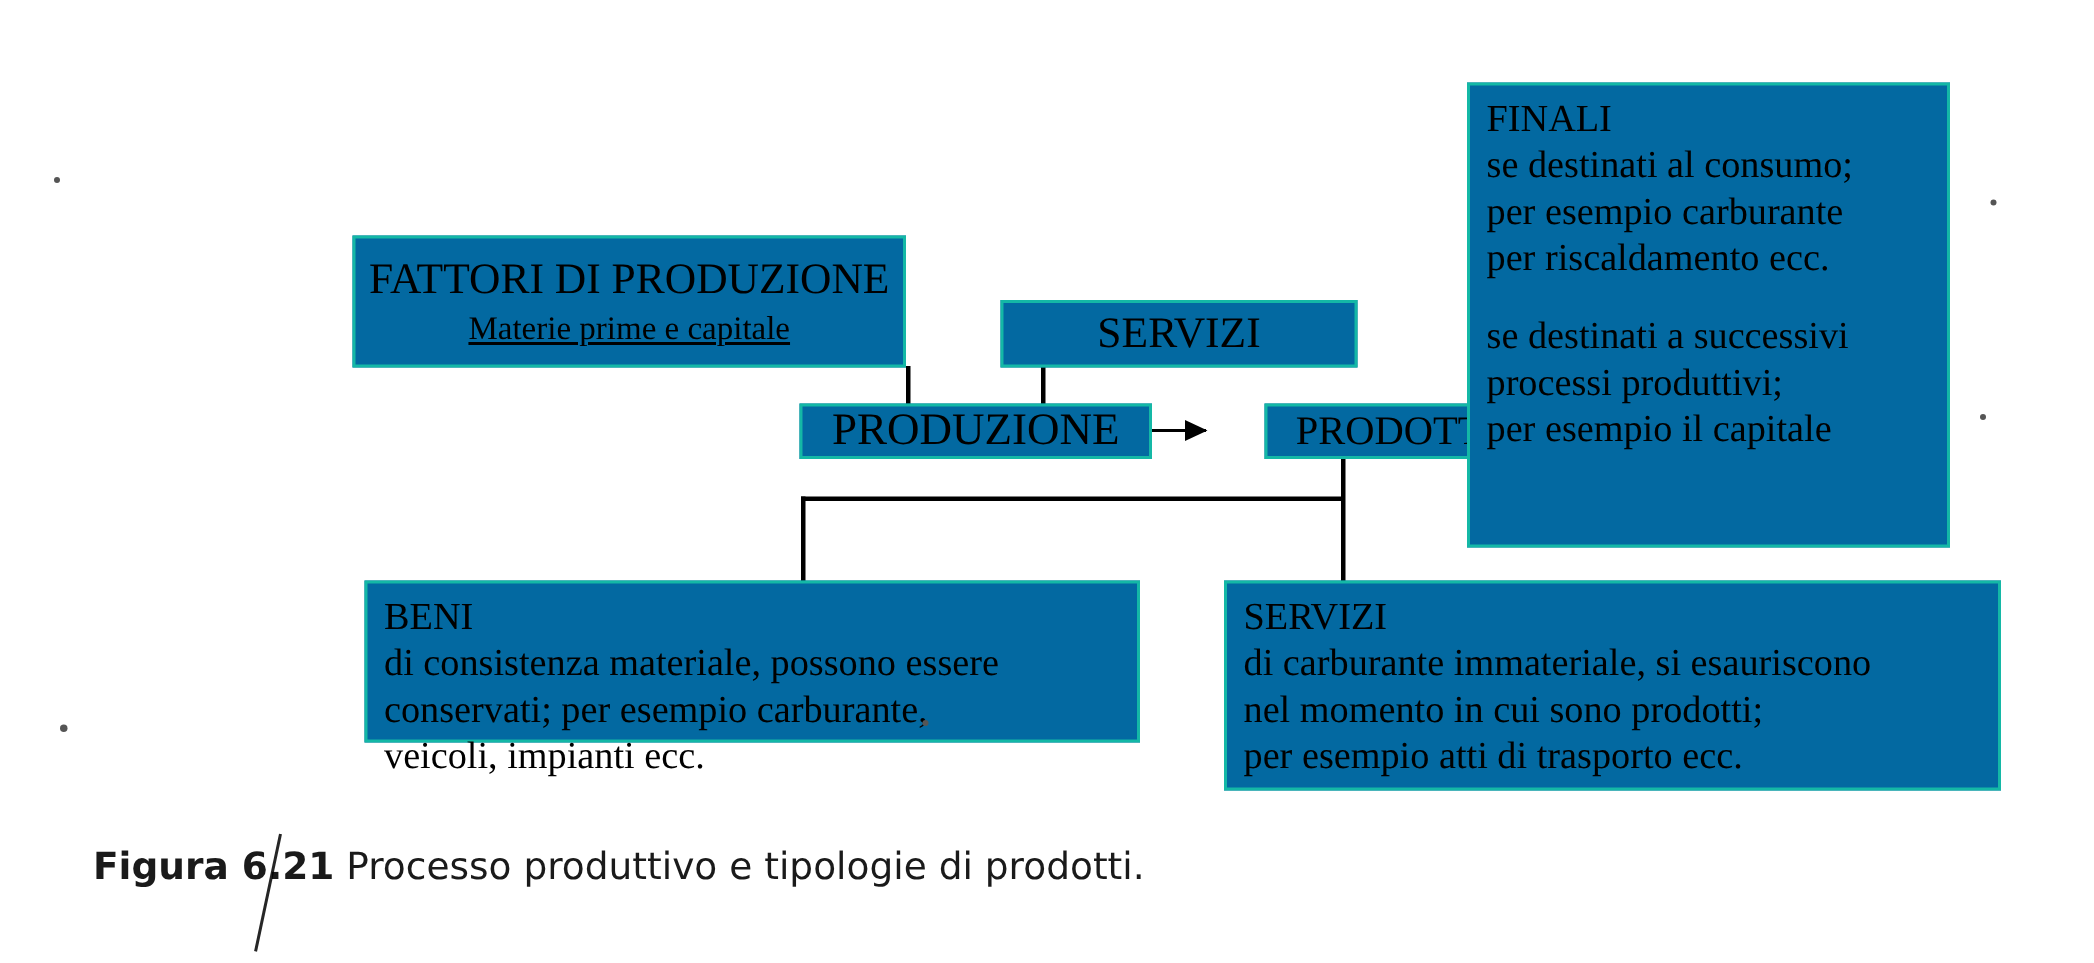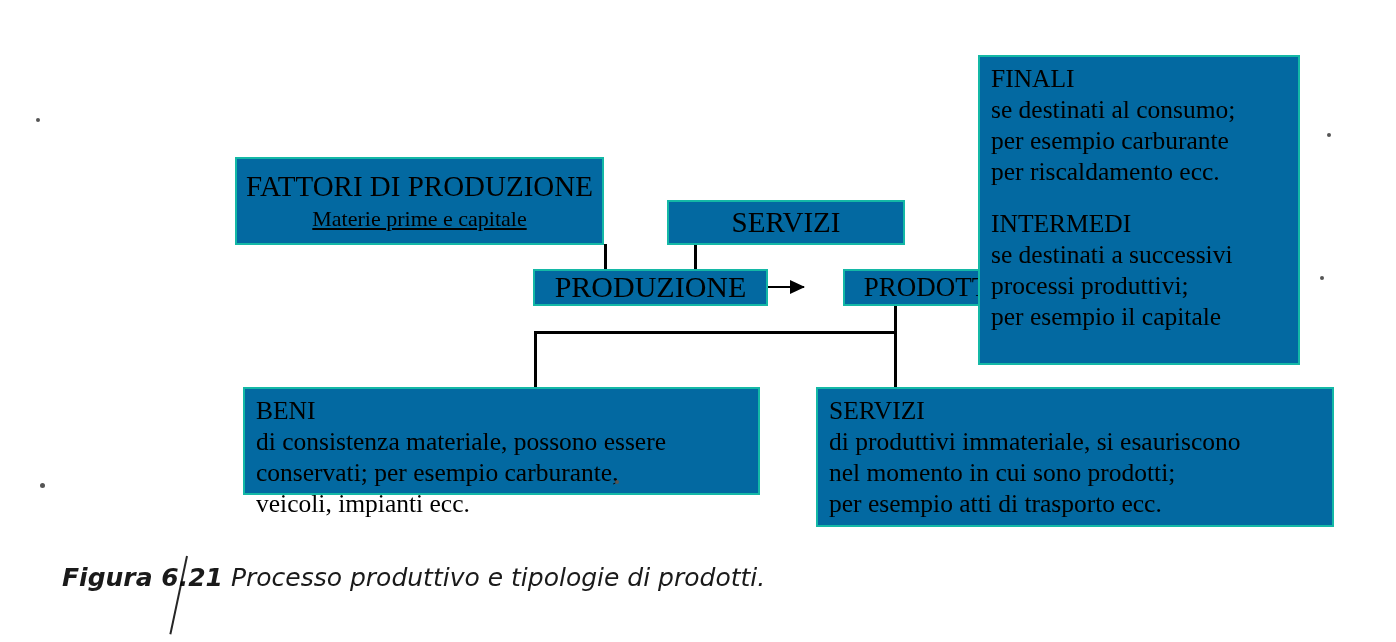--- a/index.html
+++ b/index.html
@@ -94,21 +94,20 @@
 
   
   #caption {
     position: absolute;
     left: 62px;
     top: 563px;
     font-family: "DejaVu Sans", "Liberation Sans", sans-serif;
     font-size: 25px;
     color: #1a1a1a;
     white-space: pre;
-    font-style: italic;
   }
   #caption .cap-label { font-weight: bold; }
 
   
   #scan-stroke {
     position: absolute;
     left: 186px;
     top: 556px;
     width: 2px;
     height: 80px;
@@ -158,37 +157,36 @@
   </div>
 
   <div class="box descr" id="box-prodtipi">
     <div class="grp grp1">
       <span class="ttl">FINALI</span>
       <span class="ln">se destinati al consumo;</span>
       <span class="ln">per esempio carburante</span>
       <span class="ln">per riscaldamento ecc.</span>
     </div>
     <div class="grp grp2">
-      <span class="ttl">INTERMEDI</span>
       <span class="ln">se destinati a successivi</span>
       <span class="ln">processi produttivi;</span>
       <span class="ln">per esempio il capitale</span>
     </div>
   </div>
 
   <div class="box descr" id="box-beni">
     <span class="ttl">BENI</span>
     <span class="ln">di consistenza materiale, possono essere</span>
     <span class="ln">conservati; per esempio carburante,</span>
     <span class="ln">veicoli, impianti ecc.</span>
   </div>
 
   <div class="box descr" id="box-servizi">
     <span class="ttl">SERVIZI</span>
-    <span class="ln">di produttivi immateriale, si esauriscono</span>
+    <span class="ln">di carburante immateriale, si esauriscono</span>
     <span class="ln">nel momento in cui sono prodotti;</span>
     <span class="ln">per esempio atti di trasporto ecc.</span>
   </div>
 
   <div id="caption"><span class="cap-label">Figura 6.21</span><span class="cap-text"> Processo produttivo e tipologie di prodotti.</span></div>
 
   <div id="scan-stroke"></div>
   <div class="speck" id="sp1"></div>
   <div class="speck" id="sp2"></div>
   <div class="speck" id="sp3"></div>

